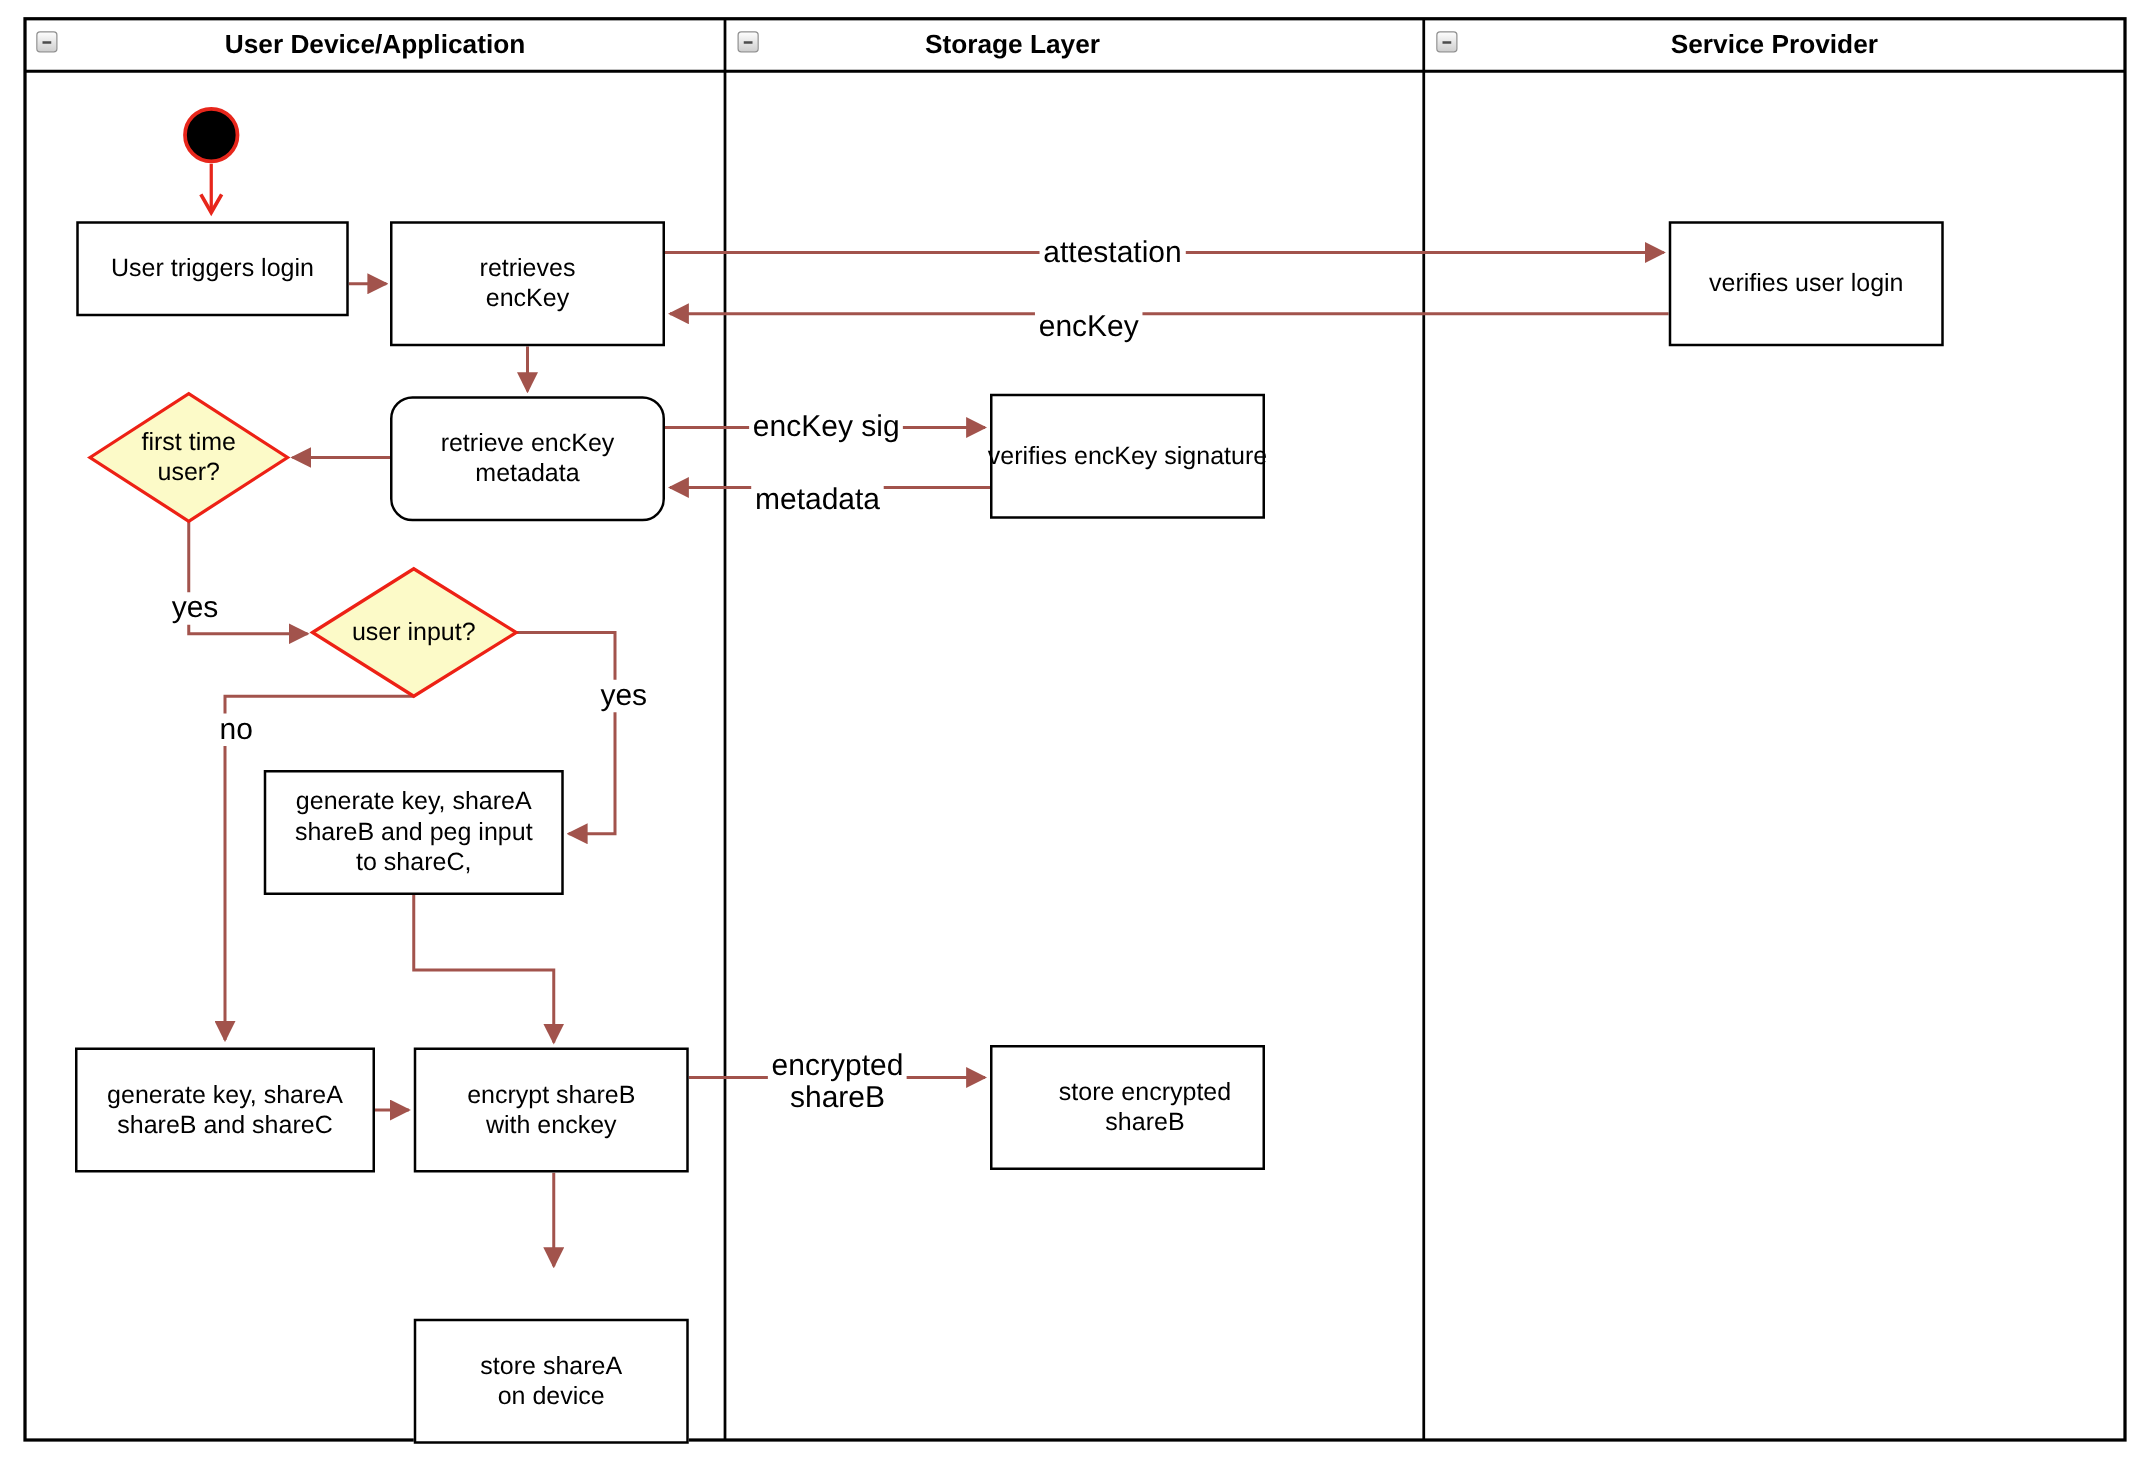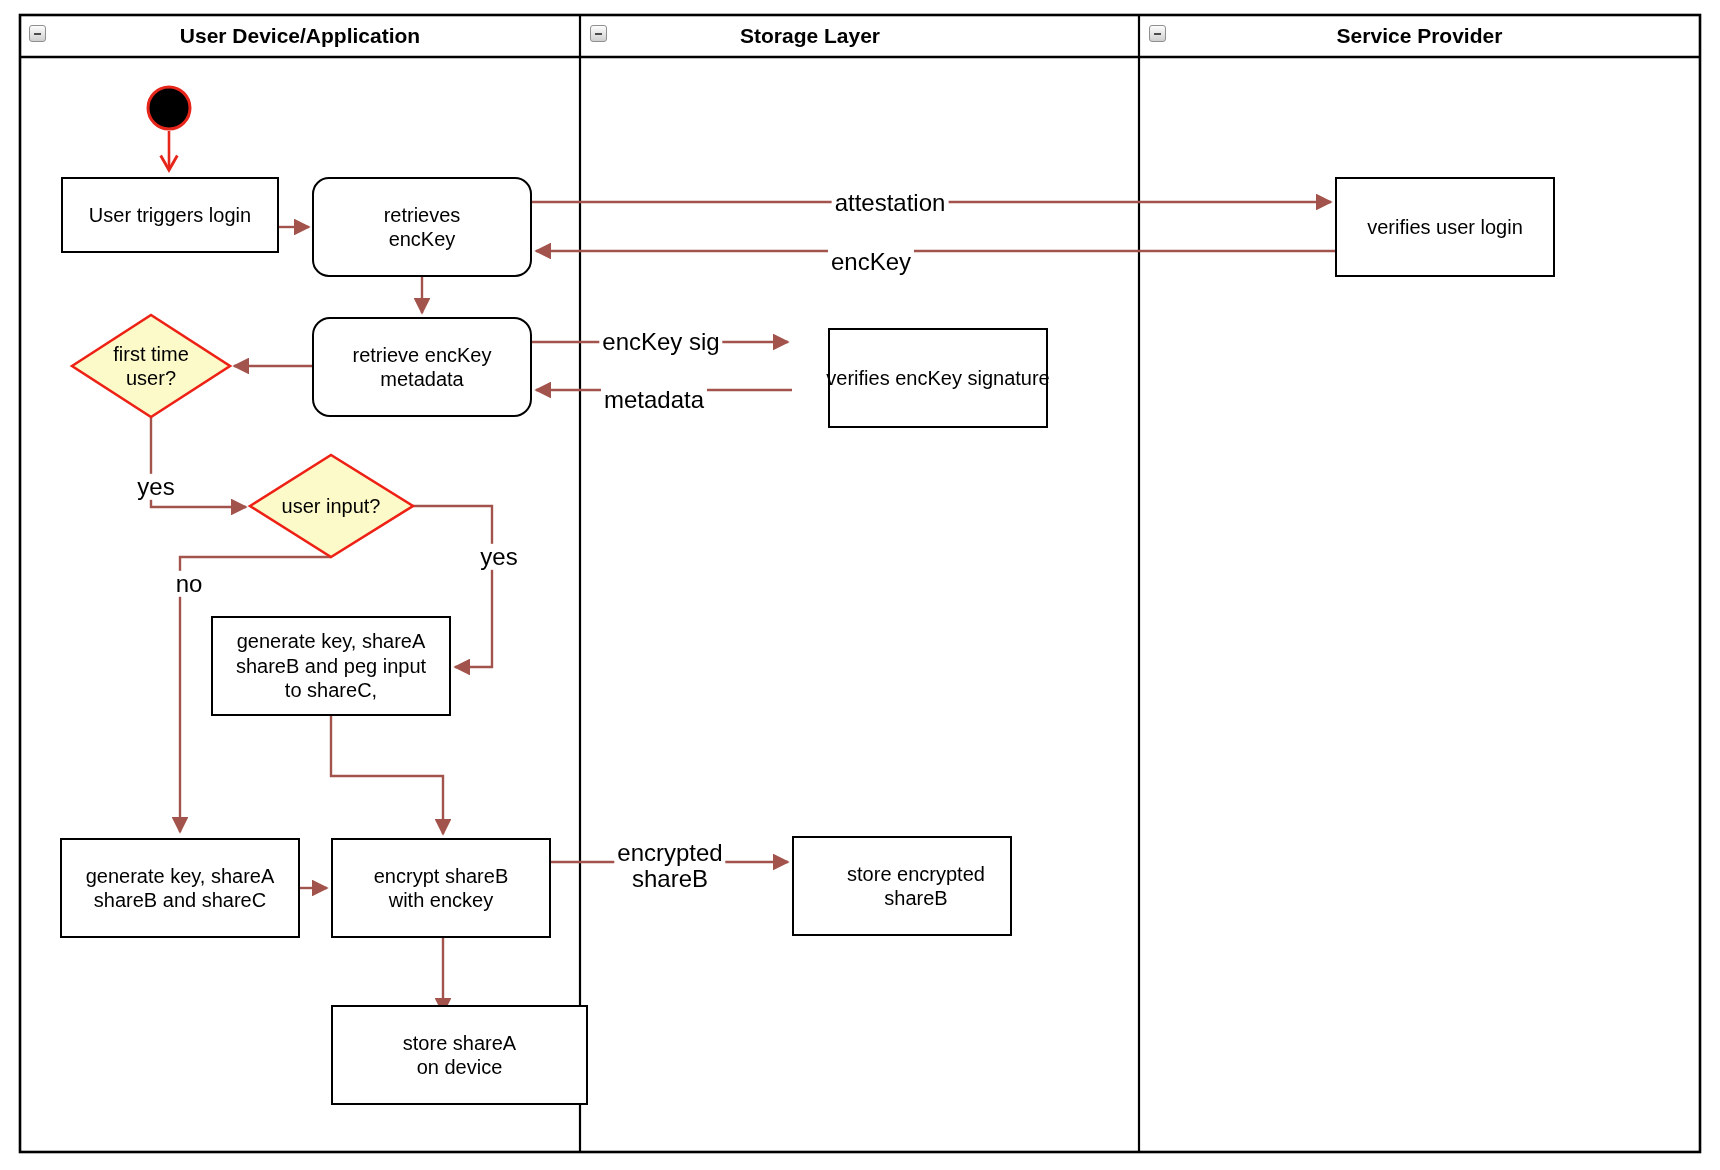--- a/index.html
+++ b/index.html
@@ -84,34 +84,34 @@
     <div class="minus"></div>
   </div>
   <div class="collapse-btn" style="left:590px;top:25px;">
     <div class="minus"></div>
   </div>
   <div class="collapse-btn" style="left:1149px;top:25px;">
     <div class="minus"></div>
   </div>
 
   <div class="node" style="left:61px;top:177px;width:218px;height:76px;">User triggers login</div>
-  <div class="node" style="left:312px;top:177px;width:220px;height:100px;border-radius:17px;">retrieves
+  <div class="node" style="left:312px;top:177px;width:220px;height:100px;">retrieves
 encKey</div>
   <div class="node" style="left:312px;top:317px;width:220px;height:100px;border-radius:18px;">retrieve encKey
 metadata</div>
   <div class="node" style="left:211px;top:616px;width:240px;height:100px;">generate key, shareA
 shareB and peg input
 to shareC,</div>
   <div class="node" style="left:60px;top:838px;width:240px;height:100px;">generate key, shareA
 shareB and shareC</div>
   <div class="node" style="left:331px;top:838px;width:220px;height:100px;">encrypt shareB
 with enckey</div>
-  <div class="node" style="left:331px;top:1005px;width:257px;height:100px;">store shareA
+  <div class="node" style="left:331px;top:1055px;width:220px;height:100px;">store shareA
 on device</div>
-  <div class="node nowrap" style="left:792px;top:328px;width:220px;height:100px;margin-left:36px;">verifies encKey signature</div>
+  <div class="node nowrap" style="left:792px;top:315px;width:220px;height:100px;">verifies encKey signature</div>
   <div class="node" style="left:792px;top:836px;width:220px;height:100px;padding-left:28px;">store encrypted
 shareB</div>
   <div class="node" style="left:1335px;top:177px;width:220px;height:100px;">verifies user login</div>
 
   <div class="dlabel" style="left:82px;top:326px;width:138px;height:80px;">first time
 user?</div>
   <div class="dlabel" style="left:261px;top:480px;width:140px;height:52px;">user input?</div>
 
   <div class="elabel" style="left:890px;top:203px;">attestation</div>
   <div class="elabel" style="left:871px;top:262px;">encKey</div>

